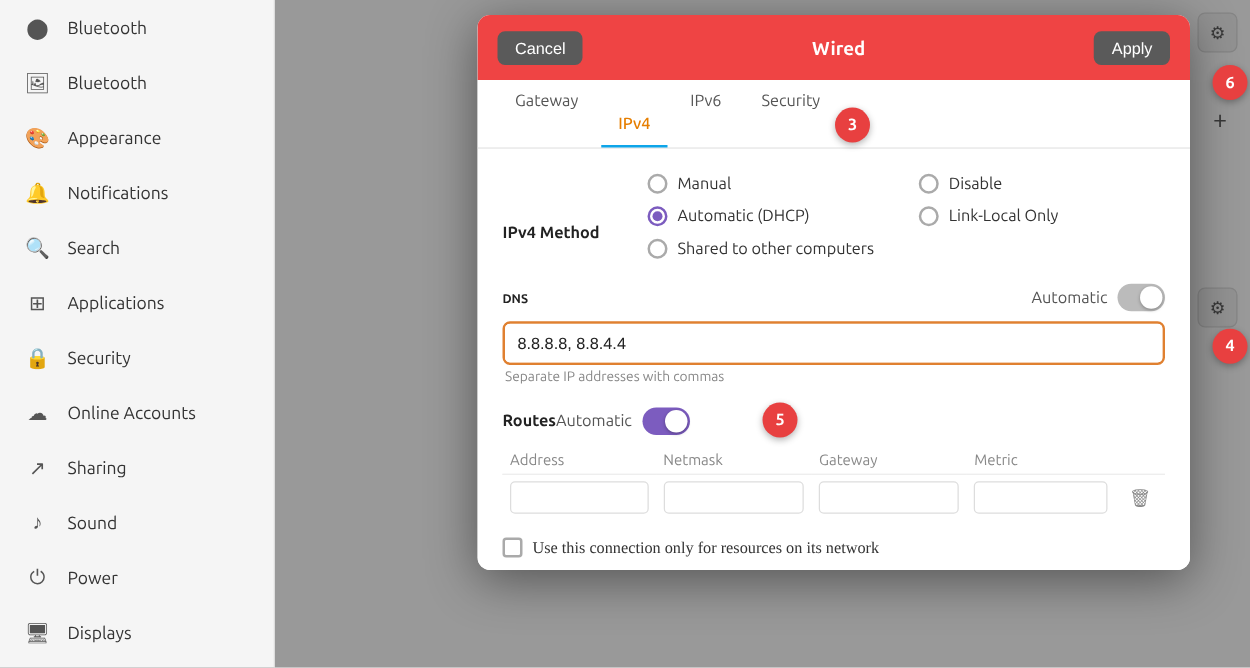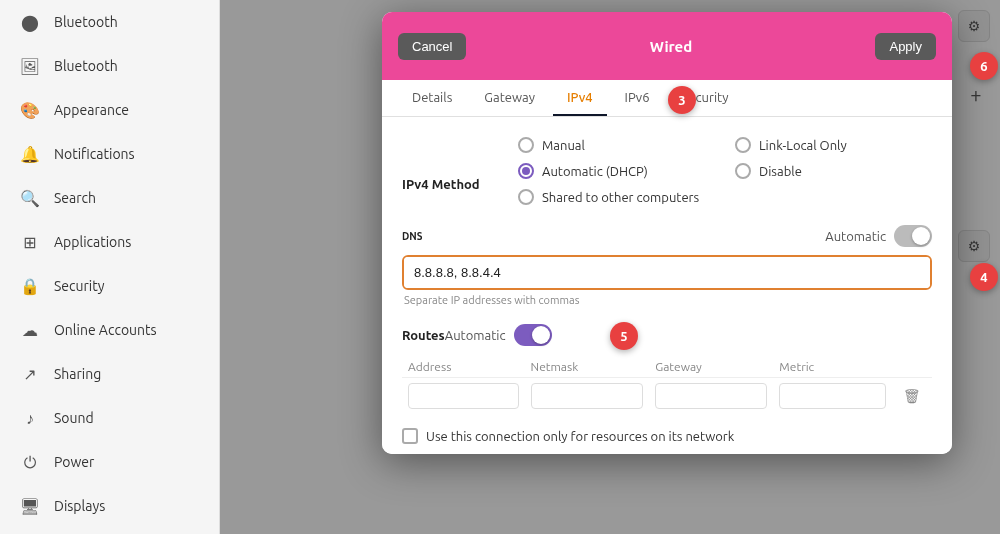--- a/index.html
+++ b/index.html
@@ -149,26 +149,26 @@
       width: 570px;
       background: #fff;
       border-radius: 10px;
       box-shadow: 0 8px 40px rgba(0,0,0,0.45);
       z-index: 20;
       overflow: hidden;
     }
 
     
     .dialog-header {
-      background: #ec4899;
+      background: #ef4444;
       display: flex;
       align-items: center;
       justify-content: space-between;
       padding: 0 16px;
-      height: 68px;
+      height: 52px;
     }
     .dialog-title {
       color: #fff;
       font-size: 15px;
       font-weight: 700;
       flex: 1;
       text-align: center;
     }
     .cancel-btn {
       background: #5a5a5a;
@@ -200,22 +200,23 @@
     .tab {
       padding: 10px 14px;
       font-size: 13px;
       color: #555;
       cursor: pointer;
       border-bottom: 2px solid transparent;
       position: relative;
     }
     .tab.active {
       color: #e67e00;
-      border-bottom: 2px solid #0f172a;
+      border-bottom: 2px solid #0ea5e9;
       font-weight: 500;
+      margin-top: 18px;
     }
 
     
     .dialog-body {
       padding: 20px 20px 10px 20px;
       background: #fff;
     }
 
     
     .section-title {
@@ -403,20 +404,21 @@
     }
 
     
     .bottom-checkbox {
       display: flex;
       align-items: center;
       gap: 8px;
       margin-top: 14px;
       font-size: 13px;
       color: #333;
+      font-family: Liberation Serif, serif;
     }
     .checkbox {
       width: 16px;
       height: 16px;
       border: 2px solid #aaa;
       border-radius: 3px;
       flex-shrink: 0;
       cursor: pointer;
     }
 
@@ -509,23 +511,20 @@
 
   <div class="dialog">
 
     <div class="dialog-header">
       <button class="cancel-btn">Cancel</button>
       <span class="dialog-title">Wired</span>
       <button class="apply-btn">Apply</button>
     </div>
 
     <div class="dialog-tabs">
-      <div class="tab">
-        <span>Details</span>
-      </div>
       <div class="tab">
         <span>Gateway</span>
       </div>
       <div class="tab active">
         <span>IPv4</span>
       </div>
       <div class="tab">
         <span>IPv6</span>
       </div>
       <div class="tab">
@@ -549,25 +548,25 @@
                 <span>Automatic (DHCP)</span>
               </div>
               <div class="radio-item">
                 <div class="radio-circle"></div>
                 <span>Shared to other computers</span>
               </div>
             </div>
             <div class="radio-group-right">
               <div class="radio-item">
                 <div class="radio-circle"></div>
-                <span>Link-Local Only</span>
+                <span>Disable</span>
               </div>
               <div class="radio-item">
                 <div class="radio-circle"></div>
-                <span>Disable</span>
+                <span>Link-Local Only</span>
               </div>
             </div>
           </div>
         </div>
       </div>
 
       <div class="dns-section">
         <div class="dns-header">
           <span class="dns-label">DNS</span>
           <div class="dns-auto-row">

